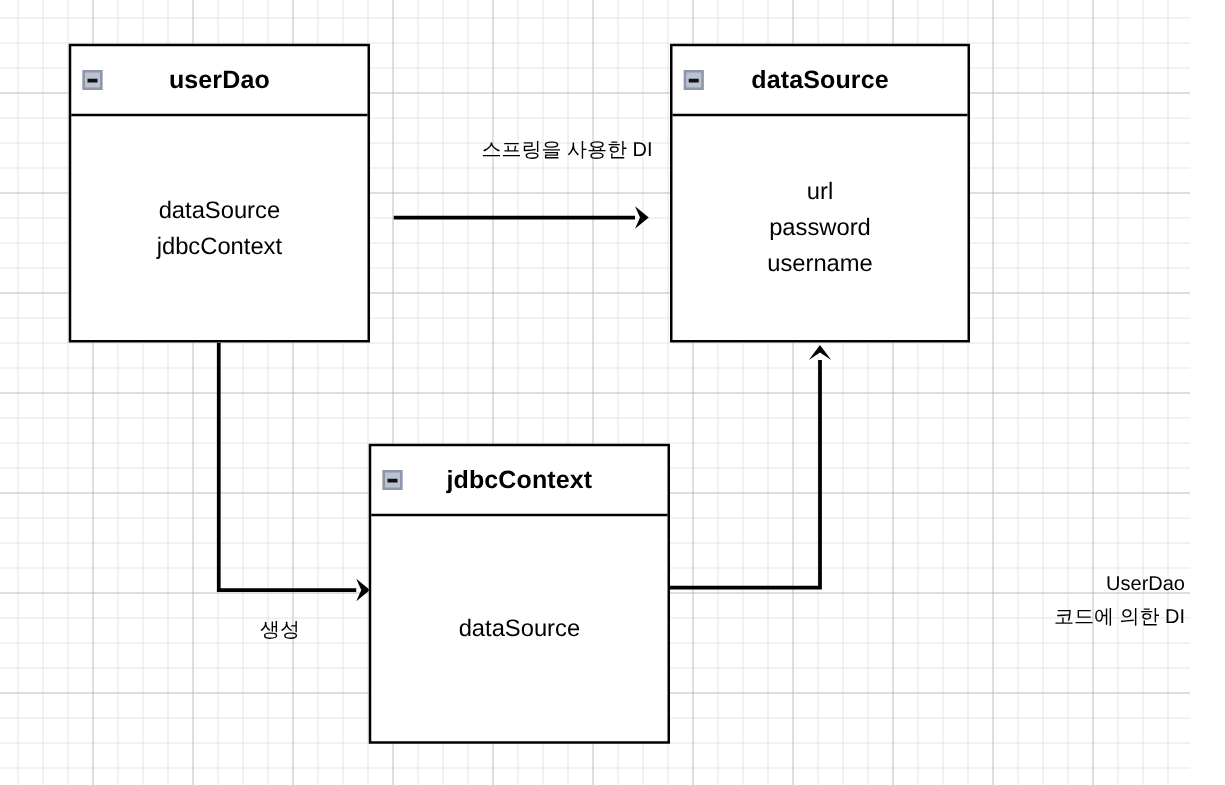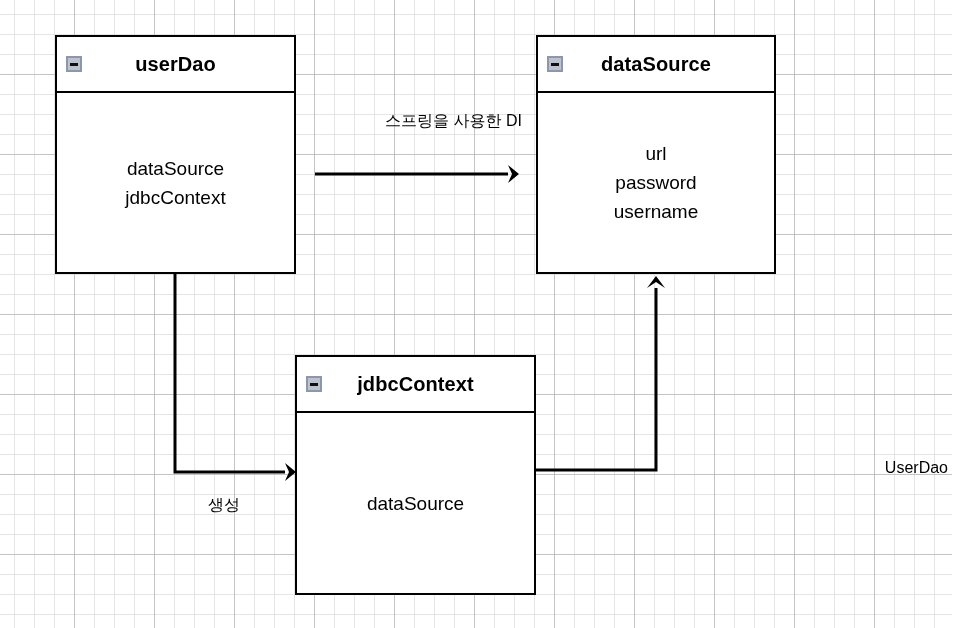--- a/index.html
+++ b/index.html
@@ -177,15 +177,16 @@
   <div class="edge-label" id="label-spring">
     <div>스프링을 사용한 DI</div>
   </div>
 
   <div class="edge-label" id="label-create">
     <div>생성</div>
   </div>
 
   <div class="edge-label" id="label-codedi">
     <div>UserDao</div>
+    <div>코드에 의한 DI</div>
   </div>
 
 </div>
 
 </body></html>

